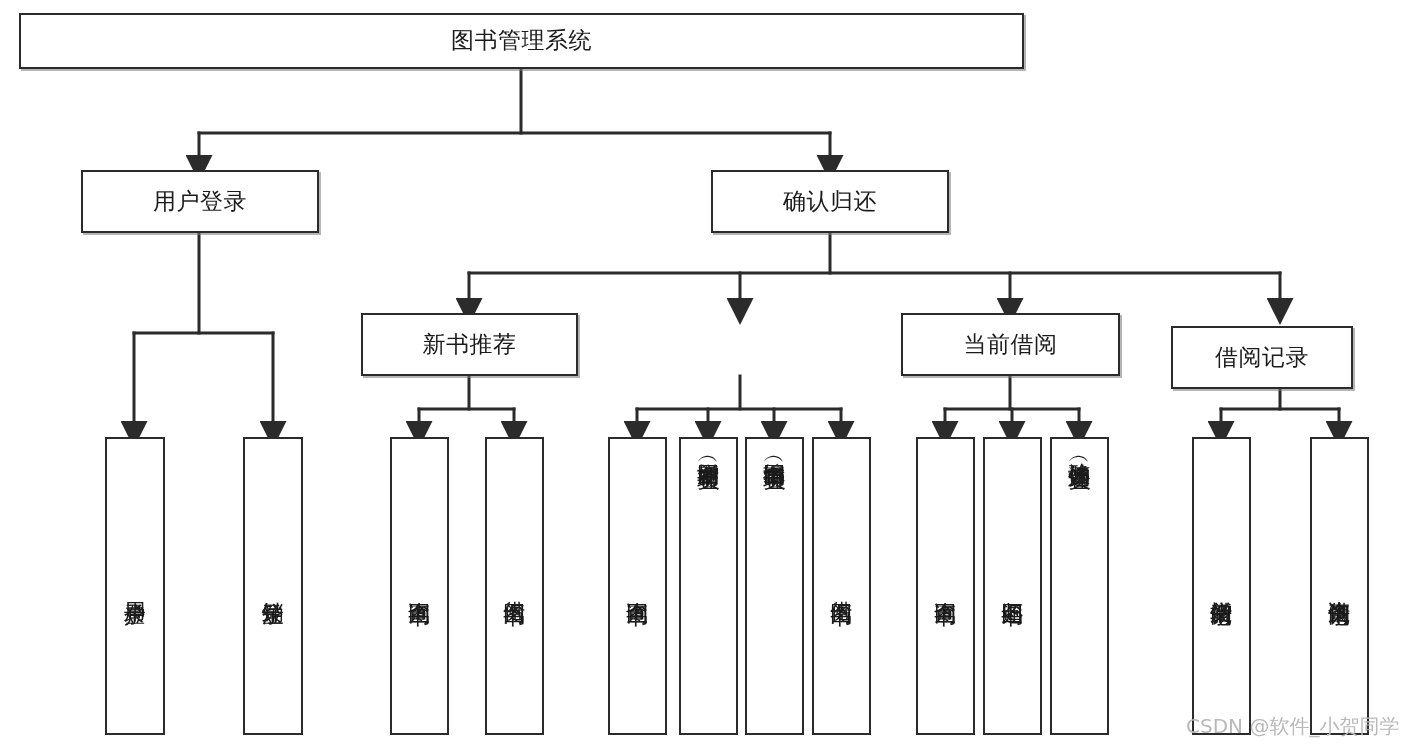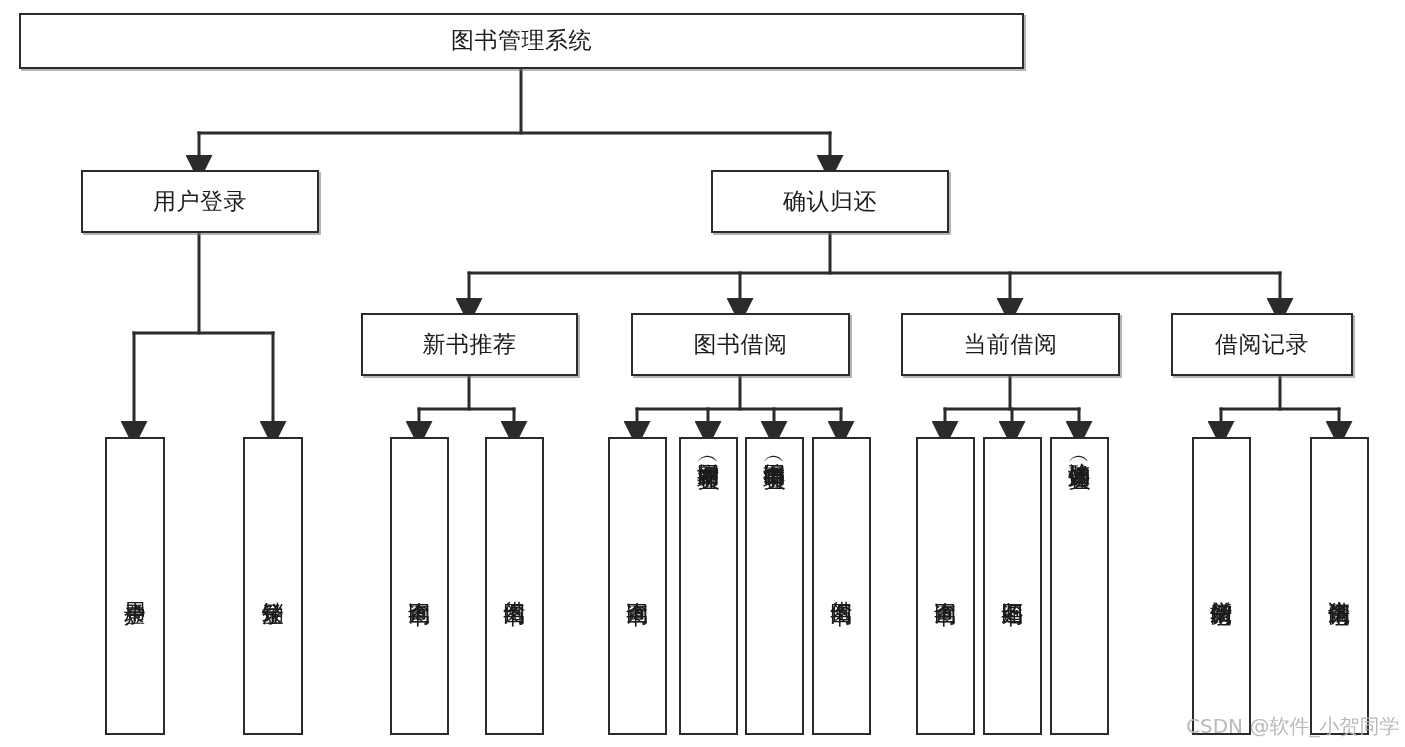--- a/index.html
+++ b/index.html
@@ -140,27 +140,24 @@
   <div class="node horiz shadowed" style="left: 81px; top: 170px; width: 238px; height: 63px;">
     <span class="label">用户登录</span>
   </div>
   <div class="node horiz shadowed" style="left: 711px; top: 170px; width: 238px; height: 63px;">
     <span class="label">确认归还</span>
   </div>
 
   <div class="node horiz shadowed" style="left: 361px; top: 313px; width: 217px; height: 63px;">
     <span class="label">新书推荐</span>
   </div>
-  <div class="node horiz shadowed" style="left: 631px; top: 313px; width: 219px; height: 63px;">
-    <span class="label">图书借阅</span>
-  </div>
   <div class="node horiz shadowed" style="left: 901px; top: 313px; width: 219px; height: 63px; text-align: right;">
     <span class="label">当前借阅</span>
   </div>
-  <div class="node horiz shadowed" style="left: 1171px; top: 313px; width: 182px; height: 63px; text-align: center;">
+  <div class="node horiz shadowed" style="left: 1171px; top: 326px; width: 182px; height: 63px; text-align: center;">
     <span class="label">借阅记录</span>
   </div>
 
   <div class="node vert centered" style="left: 105px; top: 437px; width: 60px; height: 298px;">
     <span class="label">用户登录</span>
   </div>
   <div class="node vert centered" style="left: 243px; top: 437px; width: 60px; height: 298px;">
     <span class="label">注销登录</span>
   </div>
   <div class="node vert centered" style="left: 390px; top: 437px; width: 59px; height: 298px;">

